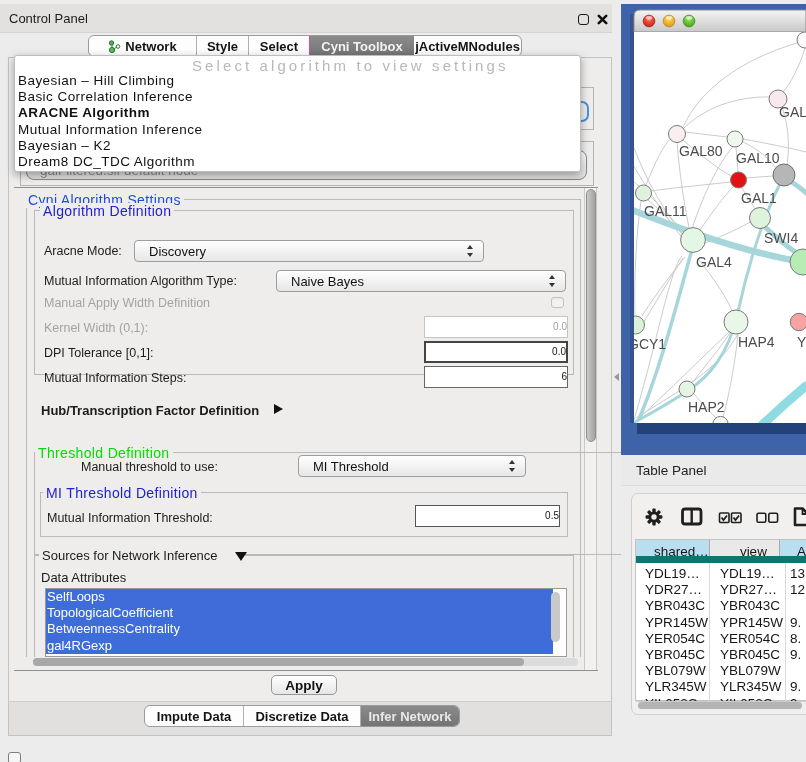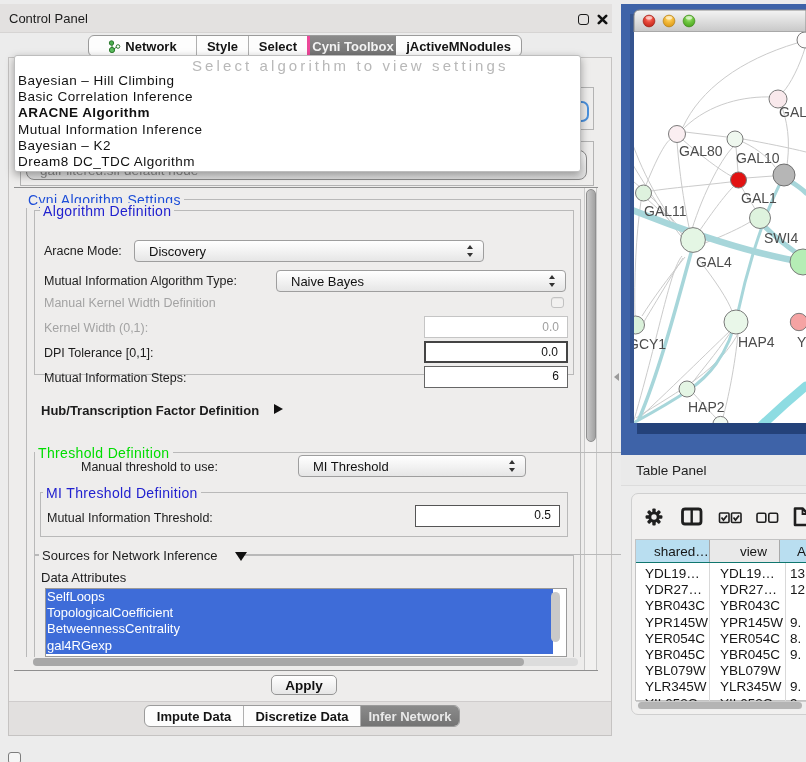--- a/index.html
+++ b/index.html
@@ -5,21 +5,21 @@
 html,body{width:806px;height:762px;overflow:hidden;background:#ececec;font-family:"Liberation Sans",sans-serif;position:relative}
 .abs{position:absolute}
 .lbl{font-size:12.5px;font-weight:normal;color:#1c1c1c;white-space:nowrap}
 .dis{color:#a3a3a3}
 .grp{position:absolute;border:1px solid #b9b9b9}
 .gtitle{position:absolute;top:-8px;background:#eeedec;padding:0 3px;font-size:14px;letter-spacing:0.35px;white-space:nowrap}
 .mcombo{position:absolute;border:1px solid #9e9e9e;border-radius:4px;background:linear-gradient(#ffffff,#f4f4f4 45%,#e6e6e6);display:flex;align-items:center;font-size:13px;color:#111;padding-left:14px}
 .stepper{position:absolute;right:9px;top:50%;transform:translateY(-50%);width:7px;height:12px}
 .stepper:before{content:"";position:absolute;left:0;top:0;border-left:3.5px solid transparent;border-right:3.5px solid transparent;border-bottom:4.5px solid #333}
 .stepper:after{content:"";position:absolute;left:0;bottom:0;border-left:3.5px solid transparent;border-right:3.5px solid transparent;border-top:4.5px solid #333}
-.tfield{position:absolute;background:#fff;font-size:12px;color:#111;text-align:right;padding-right:8px}
+.tfield{position:absolute;background:#fff;font-size:10px;color:#111;text-align:right;padding-right:0}
 </style></head>
 <body>
 
 <div class="abs" style="left:1px;top:0;width:2px;height:3px;background:#555"></div>
 <div class="abs" style="left:0;top:0;width:621px;height:762px;background:#ececec"></div>
 <div class="abs" style="left:0;top:4px;width:612px;height:29px;background:#e3e1e0;border-bottom:1px solid #d6d4d3"></div>
 <div class="abs" style="left:9px;top:11px;font-size:13px;color:#1b1b1b">Control Panel</div>
 <div class="abs" style="left:578px;top:14px;width:11px;height:11px;border:1.6px solid #1a1a1a;border-radius:3px"></div>
 <svg class="abs" style="left:597px;top:14px" width="11" height="11" viewBox="0 0 11 11">
     <path d="M1.8 1.8 L9.2 9.2 M9.2 1.8 L1.8 9.2" stroke="#111" stroke-width="2.6" stroke-linecap="round"></path>
@@ -30,22 +30,22 @@
 <div class="abs" style="left:88px;top:35px;width:434px;height:22px;background:#fdfdfd;border:1px solid #9b9b9b;border-radius:6px;overflow:hidden;display:flex;font-size:13px;font-weight:600;color:#141414">
  <div style="width:108px;display:flex;align-items:center;justify-content:center;border-right:1px solid #b0b0b0">
   <svg width="13" height="13" viewBox="0 0 13 13" style="margin-right:4px">
         <circle cx="3.5" cy="3" r="2.2" fill="#4caf50" stroke="#2c7a2e"></circle>
         <circle cx="4" cy="10" r="2.6" fill="#5bbf5e" stroke="#2c7a2e"></circle>
         <circle cx="10" cy="6.5" r="1.8" fill="#fff" stroke="#2c7a2e"></circle>
         <path d="M4 8 L4 5 M5.5 9 L9 7" stroke="#2c7a2e" stroke-width="1"></path>
       </svg>
   Network</div>
  <div style="width:52px;display:flex;align-items:center;justify-content:center;border-right:1px solid #b0b0b0">Style</div>
- <div style="width:61px;display:flex;align-items:center;justify-content:center;border-right:3px solid #ec4899">Select</div>
- <div style="width:86px;display:flex;align-items:center;justify-content:center;background:linear-gradient(#8b8b8b,#747474);color:#f3f3f3">Cyni Toolbox</div>
+ <div style="width:61px;display:flex;align-items:center;justify-content:center;border-right:1px solid #ec4899">Select</div>
+ <div style="width:104px;display:flex;align-items:center;justify-content:center;background:linear-gradient(#8b8b8b,#747474);color:#f3f3f3">Cyni Toolbox</div>
  <div style="flex:1;display:flex;align-items:center;justify-content:center">jActiveMNodules</div>
 </div>
 
 <div class="abs" style="left:20px;top:87px;width:574px;height:43px;border:1px solid #b3b3b3"></div>
 <div class="abs" style="left:26px;top:101px;width:563px;height:21px;border:2.5px solid #4a90dc;border-radius:7px"></div>
 <div class="abs" style="left:20px;top:141px;width:574px;height:45px;border:1px solid #b3b3b3"></div>
 <div class="abs" style="left:26px;top:150px;width:561px;height:30px;border:1px solid #8a8a8a;border-radius:8px;background:linear-gradient(#fff,#dcdcdc)"></div>
 <div class="abs" style="left:40px;top:163px;font-size:13.5px;color:#8a8a8a;z-index:2">galFiltered.sif default node</div>
 
 <div class="abs" style="left:14px;top:187px;width:584px;height:484px;border-top:1px solid #8f8f8f;border-bottom:1px solid #8f8f8f;background:#eeedec"></div>
@@ -55,21 +55,21 @@
 <div class="abs" style="left:26px;top:199px;width:555px;height:458px;border-left:1px solid #b9b9b9;border-right:1px solid #b9b9b9;border-top:1px solid #b9b9b9"></div>
 <div class="abs" style="left:25px;top:192px;background:#eeedec;padding:0 3px;font-size:14px;letter-spacing:0.35px;color:#1d4ed8">Cyni Algorithm Settings</div>
 
 <div class="grp" style="left:34px;top:210px;width:540px;height:165px">
  <span class="gtitle" style="left:5px;color:#2121cf">Algorithm Definition</span>
 </div>
 <div class="abs lbl" style="left:44px;top:244px">Aracne Mode:</div>
 <div class="mcombo" style="left:134px;top:240px;width:350px;height:22px">Discovery<span class="stepper"></span></div>
 <div class="abs lbl" style="left:44px;top:274px">Mutual Information Algorithm Type:</div>
 <div class="mcombo" style="left:276px;top:270px;width:290px;height:22px">Naive Bayes<span class="stepper"></span></div>
-<div class="abs lbl dis" style="left:44px;top:296px">Manual Kernel Width Definition</div>
+<div class="abs lbl dis" style="left:44px;top:296px">Manual Apply Width Definition</div>
 <div class="abs" style="left:551px;top:297px;width:13px;height:11px;background:#f2f1f0;border:1px solid #c2c2c2;border-radius:3px;box-shadow:inset 0 1px 1px rgba(0,0,0,0.06)"></div>
 <div class="abs lbl dis" style="left:44px;top:321px">Kernel Width (0,1):</div>
 <div class="tfield" style="left:424px;top:316px;width:144px;height:22px;border:1px solid #c5c5c5;color:#a0a0a0;line-height:20px">0.0</div>
 <div class="abs lbl" style="left:44px;top:346px">DPI Tolerance [0,1]:</div>
 <div class="tfield" style="left:424px;top:341px;width:144px;height:22px;border:2px solid #444;line-height:18px">0.0</div>
 <div class="abs lbl" style="left:44px;top:371px">Mutual Information Steps:</div>
 <div class="tfield" style="left:424px;top:366px;width:144px;height:22px;border:1.5px solid #666;line-height:19px">6</div>
 
 <div class="abs" style="left:41px;top:403px;font-size:13px;font-weight:bold;color:#1c1c1c">Hub/Transcription Factor Definition</div>
 <div class="abs" style="left:274px;top:404px;width:0;height:0;border-top:5.5px solid transparent;border-bottom:5.5px solid transparent;border-left:9px solid #111"></div>
@@ -268,21 +268,21 @@
  <g stroke="#1f1f1f" stroke-width="1.8" fill="none">
   <path d="M90.5 21.5 l2 2.5 3.5-4.5"></path>
   <path d="M102.5 21.5 l2 2.5 3.5-4.5"></path>
  </g>
 
  <path d="M164 12.5 h7.5 l5.5 5.5 v11 h-13 z" fill="none" stroke="#1f1f1f" stroke-width="2.6" stroke-linejoin="round"></path>
  <path d="M171.5 12.5 v5.5 h5.5" fill="none" stroke="#1f1f1f" stroke-width="1.8"></path>
 </svg>
 
 <div class="abs" style="left:635px;top:539px;width:171px;height:162px;background:#fff;border:1px solid #c3c3c3;border-right:none;overflow:hidden;font-size:13.5px;color:#161616">
- <div style="display:flex;height:23px;border-bottom:1px solid #0f766e;text-align:center;line-height:23px">
+ <div style="display:flex;height:23px;border-bottom:7px solid #0f766e;text-align:center;line-height:23px">
   <div style="width:74px;background:#b9def0;border-right:1px solid #a9a9a9;padding-left:18px">shared…</div>
   <div style="width:75px;background:#e9e9e9;border-right:1px solid #a9a9a9;padding-left:18px">view</div>
   <div style="flex:1;background:#b9def0;text-align:left;padding-left:17px">A</div>
  </div>
 </div>
 <div class="abs" style="left:645px;top:566px;font-size:13.5px;color:#161616;line-height:16.2px">YDL19…<br>YDR27…<br>YBR043C<br>YPR145W<br>YER054C<br>YBR045C<br>YBL079W<br>YLR345W<br>YIL052C</div>
 <div class="abs" style="left:720px;top:566px;font-size:13.5px;color:#161616;line-height:16.2px">YDL19…<br>YDR27…<br>YBR043C<br>YPR145W<br>YER054C<br>YBR045C<br>YBL079W<br>YLR345W<br>YIL052C</div>
 <div class="abs" style="left:790px;top:566px;font-size:13.5px;color:#161616;line-height:16.2px">13<br>12<br><br>9.<br>8.<br>9.<br><br>9.<br>9.</div>
 
 <div class="abs" style="left:709px;top:563px;width:1px;height:138px;background:#d9d9d9"></div>

